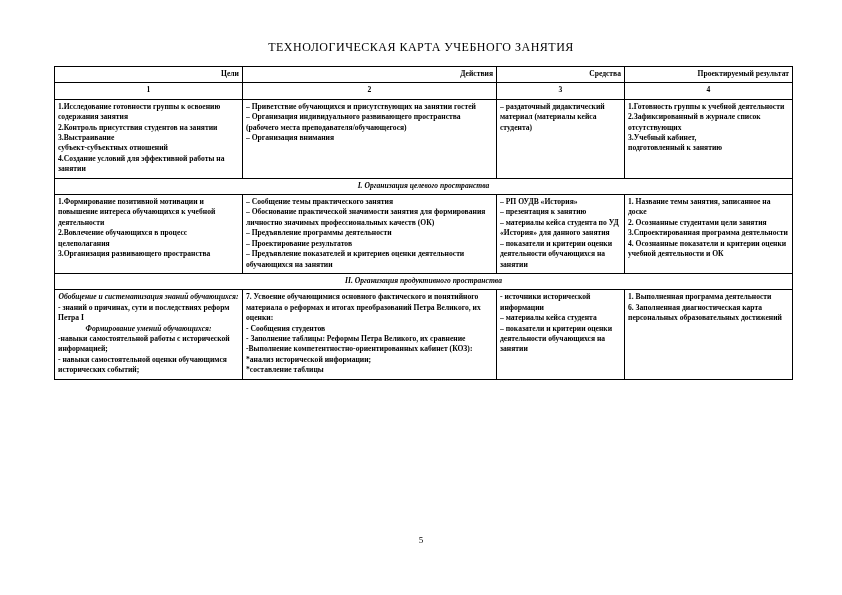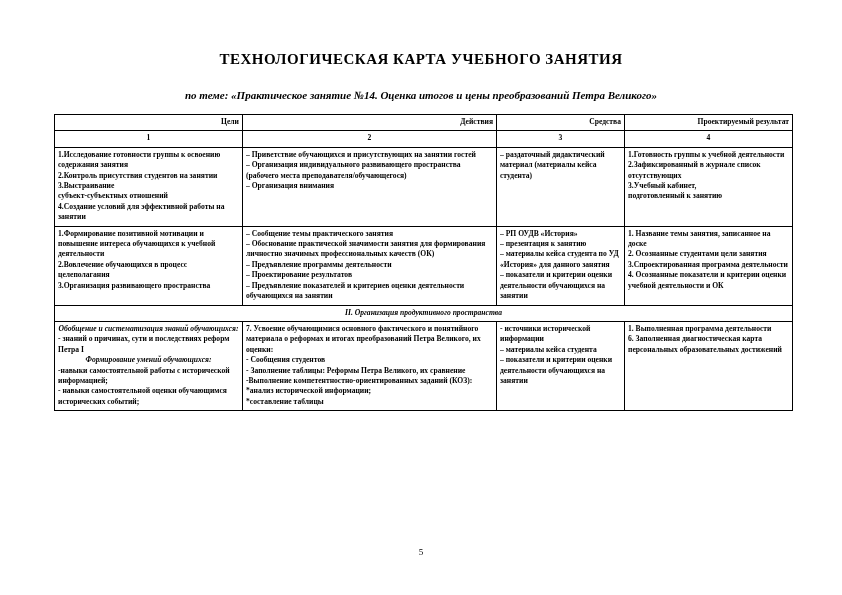--- a/index.html
+++ b/index.html
@@ -17,24 +17,24 @@
   }
   .page {
     position: relative;
     width: 842px;
     height: 595px;
     box-sizing: border-box;
     padding: 0;
   }
   .doc-title {
     text-align: center;
-    font-weight: bold;
-    font-size: 15px;
+    font-weight: normal;
+    font-size: 12px;
     letter-spacing: 0.5px;
-    margin: 16px;
+    margin: 4px;
     padding: 36px 0 0 0;
     line-height: 14px;
   }
   .doc-subtitle {
     text-align: center;
     font-weight: bold;
     font-style: italic;
     font-size: 11px;
     margin: 0;
     padding: 6px 0 0 0;
@@ -97,21 +97,20 @@
     font-size: 9px;
     font-weight: normal;
   }
 </style>
 </head>
 <body>
 
 <div class="page">
 
   <div class="doc-title">ТЕХНОЛОГИЧЕСКАЯ КАРТА УЧЕБНОГО ЗАНЯТИЯ</div>
-  <div class="doc-subtitle">по  теме:   «Практическое занятие №14. Оценка итогов и цены преобразований Петра Великого»</div>
 
   <table class="karta">
     <colgroup>
       <col class="c1">
         <col class="c2">
         <col class="c3">
         <col class="c4">
     </colgroup>
     <thead>
       <tr>
@@ -145,20 +144,23 @@
             <span class="cellline">– раздаточный дидактический материал (материалы кейса студента)</span>
           </td>
           <td>
             <span class="cellline">1.Готовность группы к учебной деятельности</span>
             <span class="cellline">2.Зафиксированный в журнале список отсутствующих</span>
             <span class="cellline">3.Учебный кабинет,</span>
             <span class="cellline"> подготовленный к занятию</span>
           </td>
         </tr>
         <tr>
+          <td class="section" colspan="4">I. Организация целевого пространства</td>
+        </tr>
+        <tr>
           <td>
             <span class="cellline">1.Формирование  позитивной мотивации и повышение интереса обучающихся к учебной деятельности</span>
             <span class="cellline">2.Вовлечение обучающихся в процесс целеполагания</span>
             <span class="cellline">3.Организация развивающего пространства</span>
           </td>
           <td>
             <span class="cellline">– Сообщение темы практического занятия</span>
             <span class="cellline">– Обоснование практической значимости занятия для формирования личностно значимых профессиональных качеств (ОК)</span>
             <span class="cellline">– Предъявление программы деятельности</span>
             <span class="cellline">– Проектирование результатов</span>
@@ -185,21 +187,21 @@
             <span class="cellline ital">Обобщение и систематизация знаний обучающихся:</span>
             <span class="cellline">- знаний о причинах, сути и последствиях реформ Петра I</span>
             <span class="cellline ital">Формирование умений обучающихся:</span>
             <span class="cellline">-навыки самостоятельной работы с исторической информацией;</span>
             <span class="cellline">- навыки самостоятельной  оценки обучающимся исторических событий;</span>
           </td>
           <td>
             <span class="cellline">7. Усвоение обучающимися основного фактического и понятийного материала о реформах и итогах преобразований Петра Великого, их оценки:</span>
             <span class="cellline">- Сообщения студентов</span>
             <span class="cellline">- Заполнение  таблицы: Реформы Петра Великого, их сравнение</span>
-            <span class="cellline">-Выполнение                        компетентностно-ориентированных заданий (КОЗ):</span>
+            <span class="cellline">-Выполнение                        компетентностно-ориентированных кабинет (КОЗ):</span>
             <span class="cellline">*анализ исторической информации;</span>
             <span class="cellline">*составление таблицы</span>
           </td>
           <td>
             <span class="cellline">- источники исторической информации</span>
             <span class="cellline">– материалы кейса студента</span>
             <span class="cellline">– показатели  и критерии оценки деятельности обучающихся на занятии</span>
           </td>
           <td>
             <span class="cellline">1. Выполненная программа деятельности</span>

